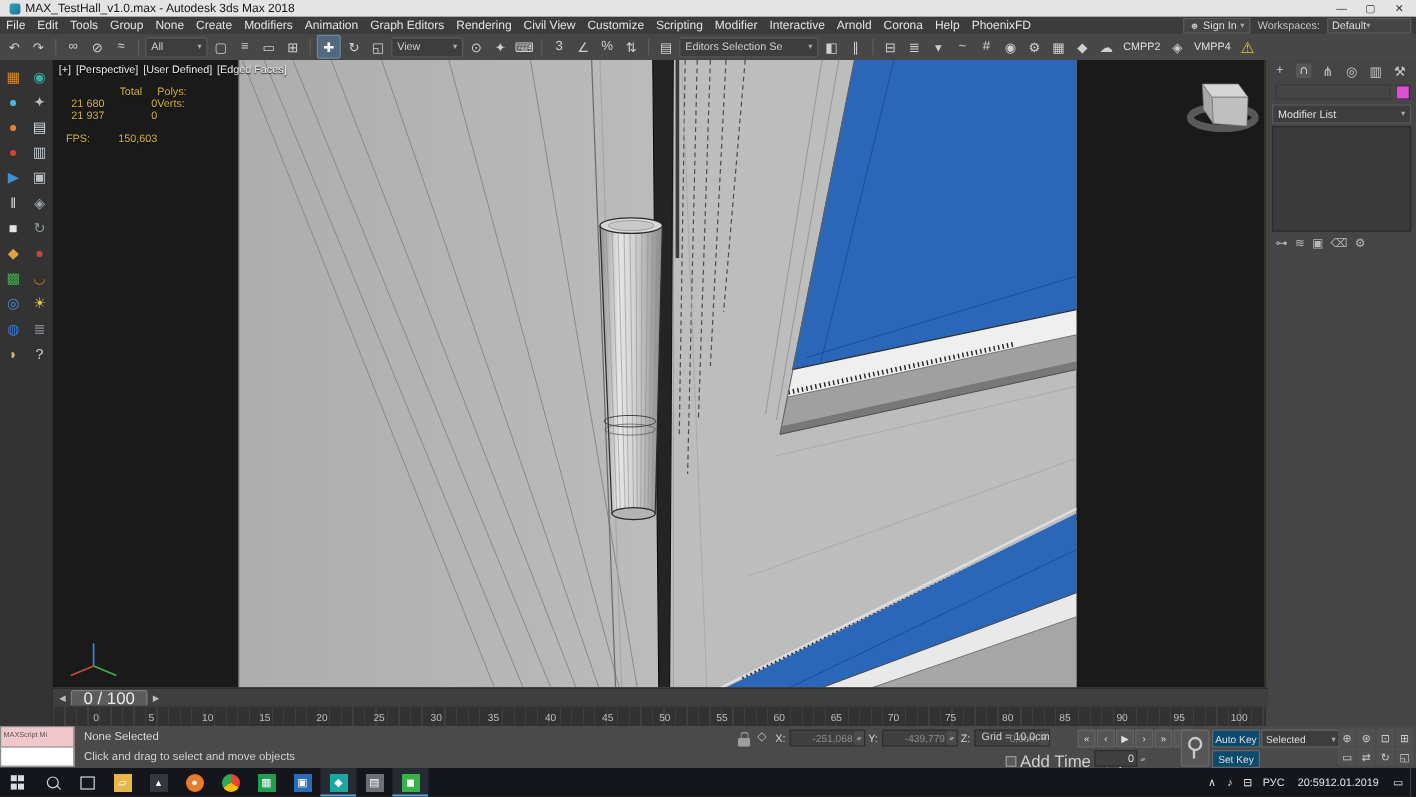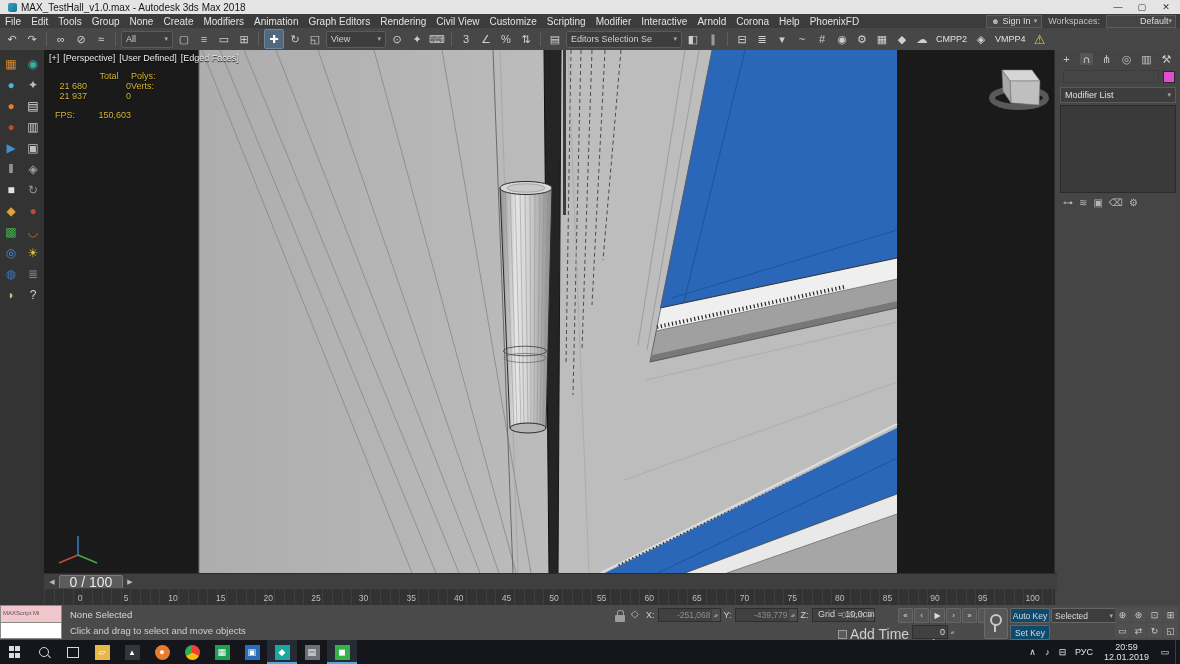--- a/index.html
+++ b/index.html
@@ -16,21 +16,21 @@
 
   
   .menubar{position:absolute;top:14px;left:0;right:0;height:14px;background:#3c3c3c;display:flex;align-items:center;font-size:10px;border-bottom:1px solid #333;}
   .menus{display:flex;align-items:center;height:100%;}
   .menu-item{padding:0 5px;color:#e3e3e3;white-space:nowrap;}
   .menubar-right{margin-left:auto;display:flex;align-items:center;gap:6px;padding-right:4px;}
   .signin{display:flex;align-items:center;gap:3px;border:1px solid #5c5c5c;background:#454545;height:11px;padding:0 4px;font-size:9px;}
   .person-icon{font-size:8px;color:#bdbdbd;}
   .caret{font-size:7px;color:#aaa;}
   .ws-label{color:#c2c2c2;font-size:9px;}
-  .ws-select{border:1px solid #5c5c5c;background:#454545;height:11px;min-width:62px;display:flex;align-items:center;justify-content:flex-end;padding:0 3px;font-size:9px;}
+  .ws-select{border:1px solid #5c5c5c;background:#454545;height:11px;min-width:62px;display:flex;align-items:center;justify-content:flex-start;padding:0 3px;font-size:9px;}
 
   
   .toolbar{position:absolute;top:28px;left:0;right:0;height:22px;background:#474747;display:flex;align-items:center;padding:0 3px;gap:2px;border-bottom:1px solid #393939;}
   .tbtn{min-width:18px;height:18px;display:flex;align-items:center;justify-content:center;color:#cfcfcf;font-size:11px;border-radius:2px;white-space:nowrap;}
   .tbtn.active{background:#51687d;border:1px solid #6d86a0;color:#fff;}
   .tbtn.dropdown{background:#3d3d3d;border:1px solid #5b5b5b;justify-content:flex-start;padding:0 4px;font-size:9px;height:15px;overflow:hidden;}
   .tbtn.dropdown::after{content:"▾";margin-left:auto;font-size:7px;color:#aaa;padding-left:3px;}
   .tbtn.text{font-size:9px;color:#e0e0e0;padding:0 3px;}
   .tbtn.warn{color:#e9c832;font-size:13px;}
   .tbtn.sep{min-width:1px;width:1px;height:14px;background:#5e5e5e;margin:0 3px;padding:0;}
@@ -118,21 +118,21 @@
   .search-icon::after{content:"";position:absolute;width:4px;height:1.4px;background:#cfd8dc;transform:rotate(45deg);right:-3px;bottom:-1px;}
   .tv-icon{width:10px;height:9px;border:1.2px solid #cfd8dc;display:block;}
   .tb-apps{display:flex;height:100%;}
   .tb-app{width:30px;height:24px;display:flex;align-items:center;justify-content:center;}
   .tb-app.active{background:#262b33;box-shadow:inset 0 -2px 0 #5aa7e0;}
   .appglyph{width:15px;height:15px;display:flex;align-items:center;justify-content:center;font-size:9px;color:#fff;}
   .appglyph.round{border-radius:50%;}
   .tb-tray{margin-left:auto;display:flex;align-items:center;height:100%;}
   .tray-icon{width:15px;text-align:center;font-size:9px;color:#e2e2e2;}
   .tb-lang{padding:0 5px;font-size:9px;}
-  .tb-clock{padding:0 6px;display:flex;flex-direction:column;justify-content:center;text-align:center;font-size:9px;line-height:10px;}
+  .tb-clock{padding:0 6px;display:flex;flex-direction:row;justify-content:center;text-align:center;font-size:9px;line-height:10px;}
   .tb-notif{width:20px;text-align:center;font-size:9px;}
   .tb-desktop{width:4px;height:100%;border-left:1px solid #3a3f46;}
 </style>
 </head>
 <body>
 
 <div class="app">
 
   <div class="titlebar">
     <span class="app-icon"></span>

